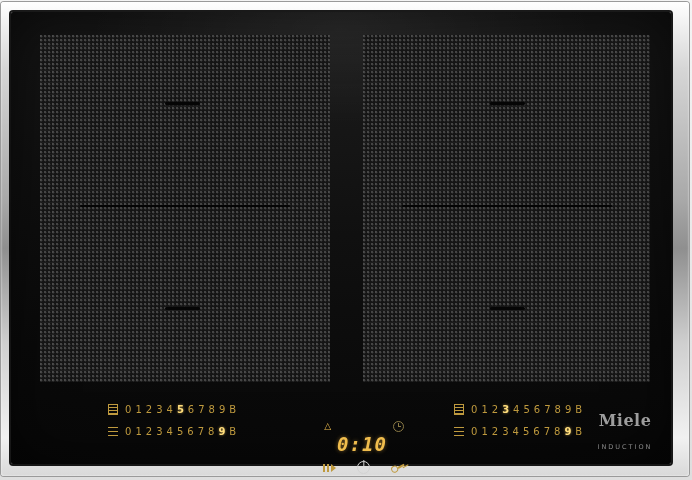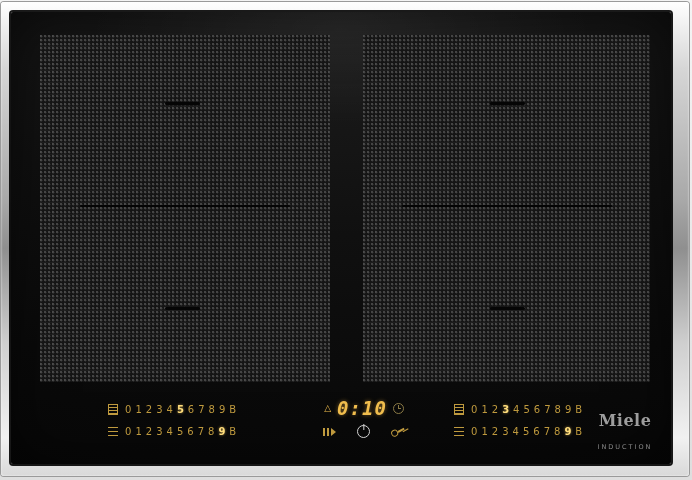--- a/index.html
+++ b/index.html
@@ -45,21 +45,21 @@
         background:repeating-linear-gradient(0deg,var(--amber) 0 1.5px,transparent 1.5px 4px);}
   .digits{display:flex;gap:4px;}
   .digit{font-size:10px;font-weight:500;color:var(--amber);line-height:12px;cursor:default;}
   .digit.active{color:var(--amber-bright);font-weight:700;text-shadow:0 0 3px rgba(255,210,100,.6);}
 
   .timer-block{position:absolute;left:304px;top:386px;width:98px;display:flex;flex-direction:column;gap:7px;align-items:center;}
   .timer-row{display:flex;align-items:center;gap:6px;}
   .tri{color:var(--display-amber);font-size:9px;line-height:10px;}
   .tval{font-family:"DejaVu Sans Mono",monospace;font-weight:700;font-size:19px;line-height:20px;
         color:var(--display-amber);letter-spacing:1px;text-shadow:0 0 4px rgba(255,190,70,.45);
-        font-style:italic;}
+        font-style:italic;margin-top:36px;}
   .clk{position:relative;width:9px;height:9px;border:1px solid #8b7a45;border-radius:50%;}
   .clk::after{content:"";position:absolute;left:4px;top:1.5px;width:1px;height:3px;background:#8b7a45;}
   .clk::before{content:"";position:absolute;left:4px;top:4px;width:3px;height:1px;background:#8b7a45;}
   .btn-row{display:flex;align-items:center;gap:21px;}
   .recall{display:flex;align-items:center;gap:1.5px;}
   .recall .bar{width:2px;height:8px;background:var(--amber);}
   .recall .tr{width:0;height:0;border-left:5px solid var(--amber);border-top:4px solid transparent;border-bottom:4px solid transparent;margin-left:1px;}
   .power{position:relative;width:11px;height:11px;border:1.3px solid #d3d3d3;border-radius:50%;}
   .power::after{content:"";position:absolute;left:50%;top:-2px;width:1.4px;height:6px;background:#d3d3d3;transform:translateX(-50%);}
   .lock{position:relative;width:14px;height:12px;transform:rotate(-28deg);}

